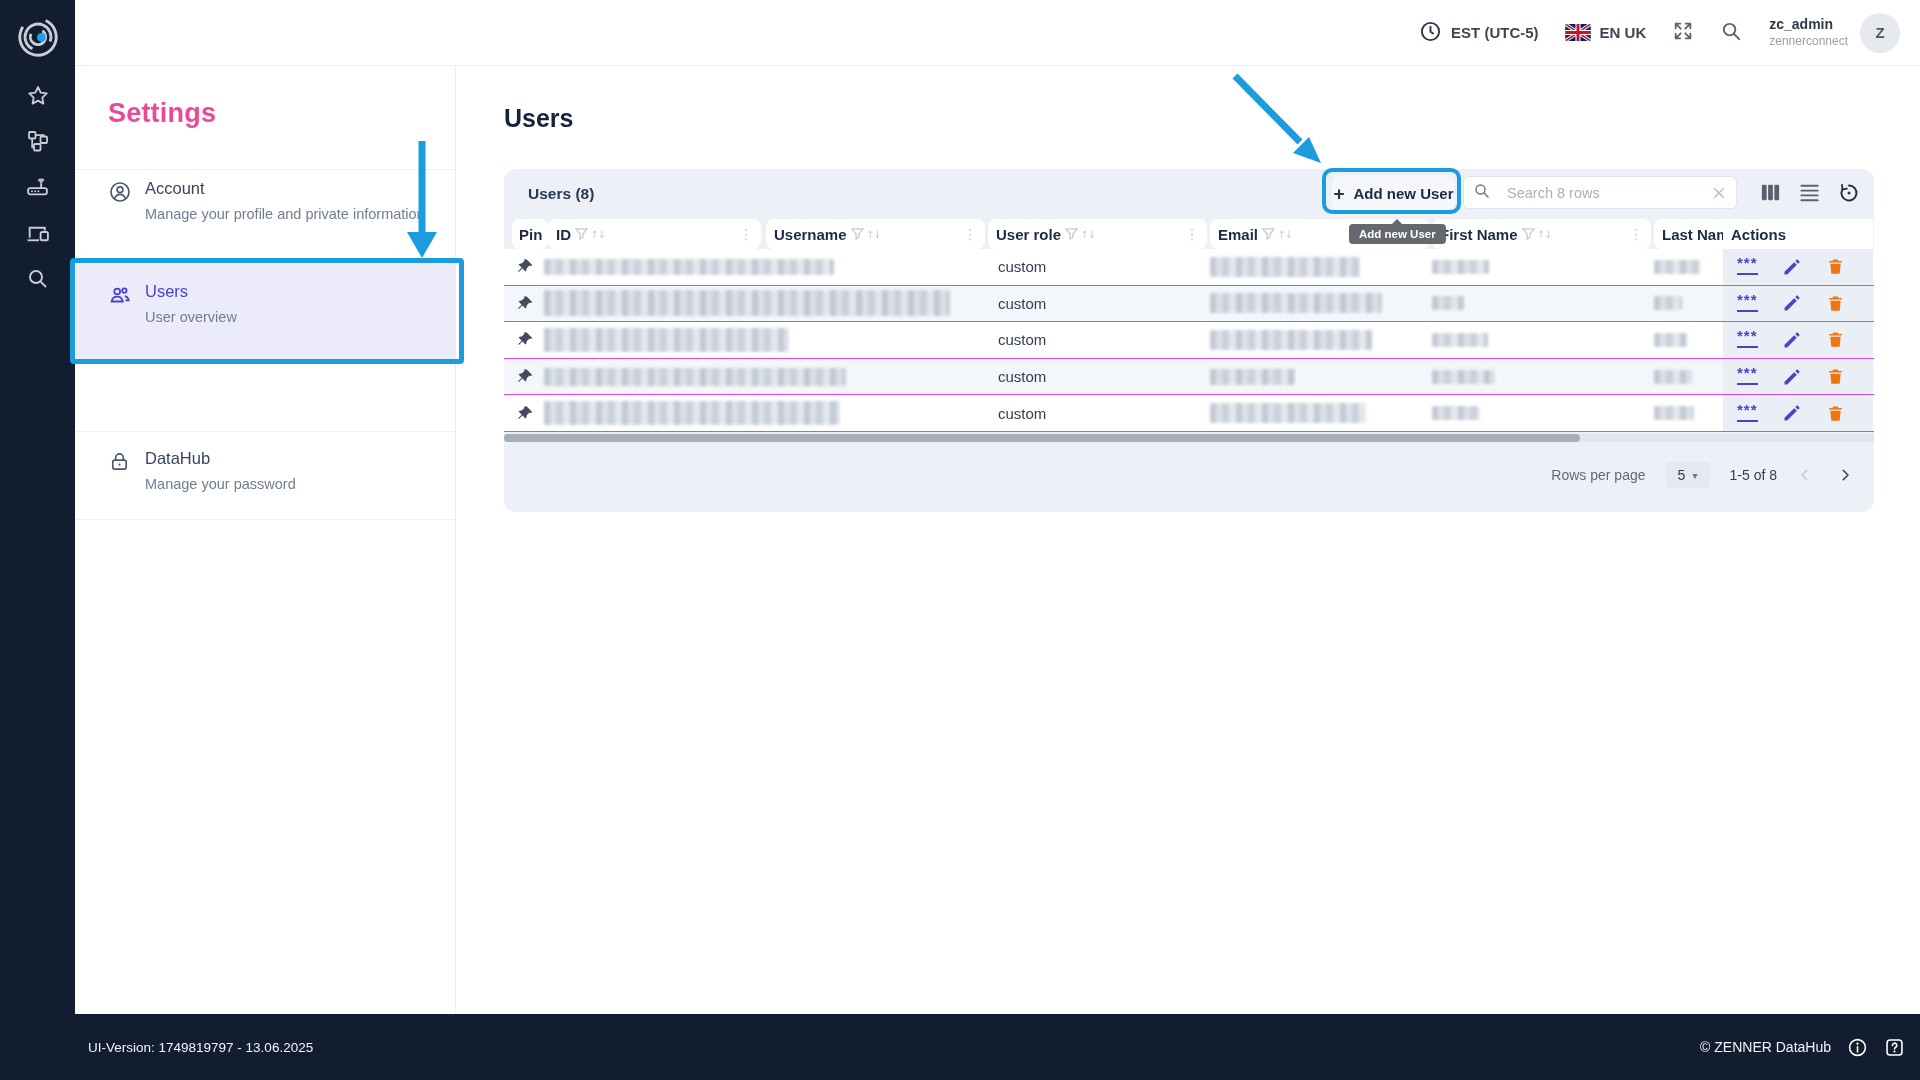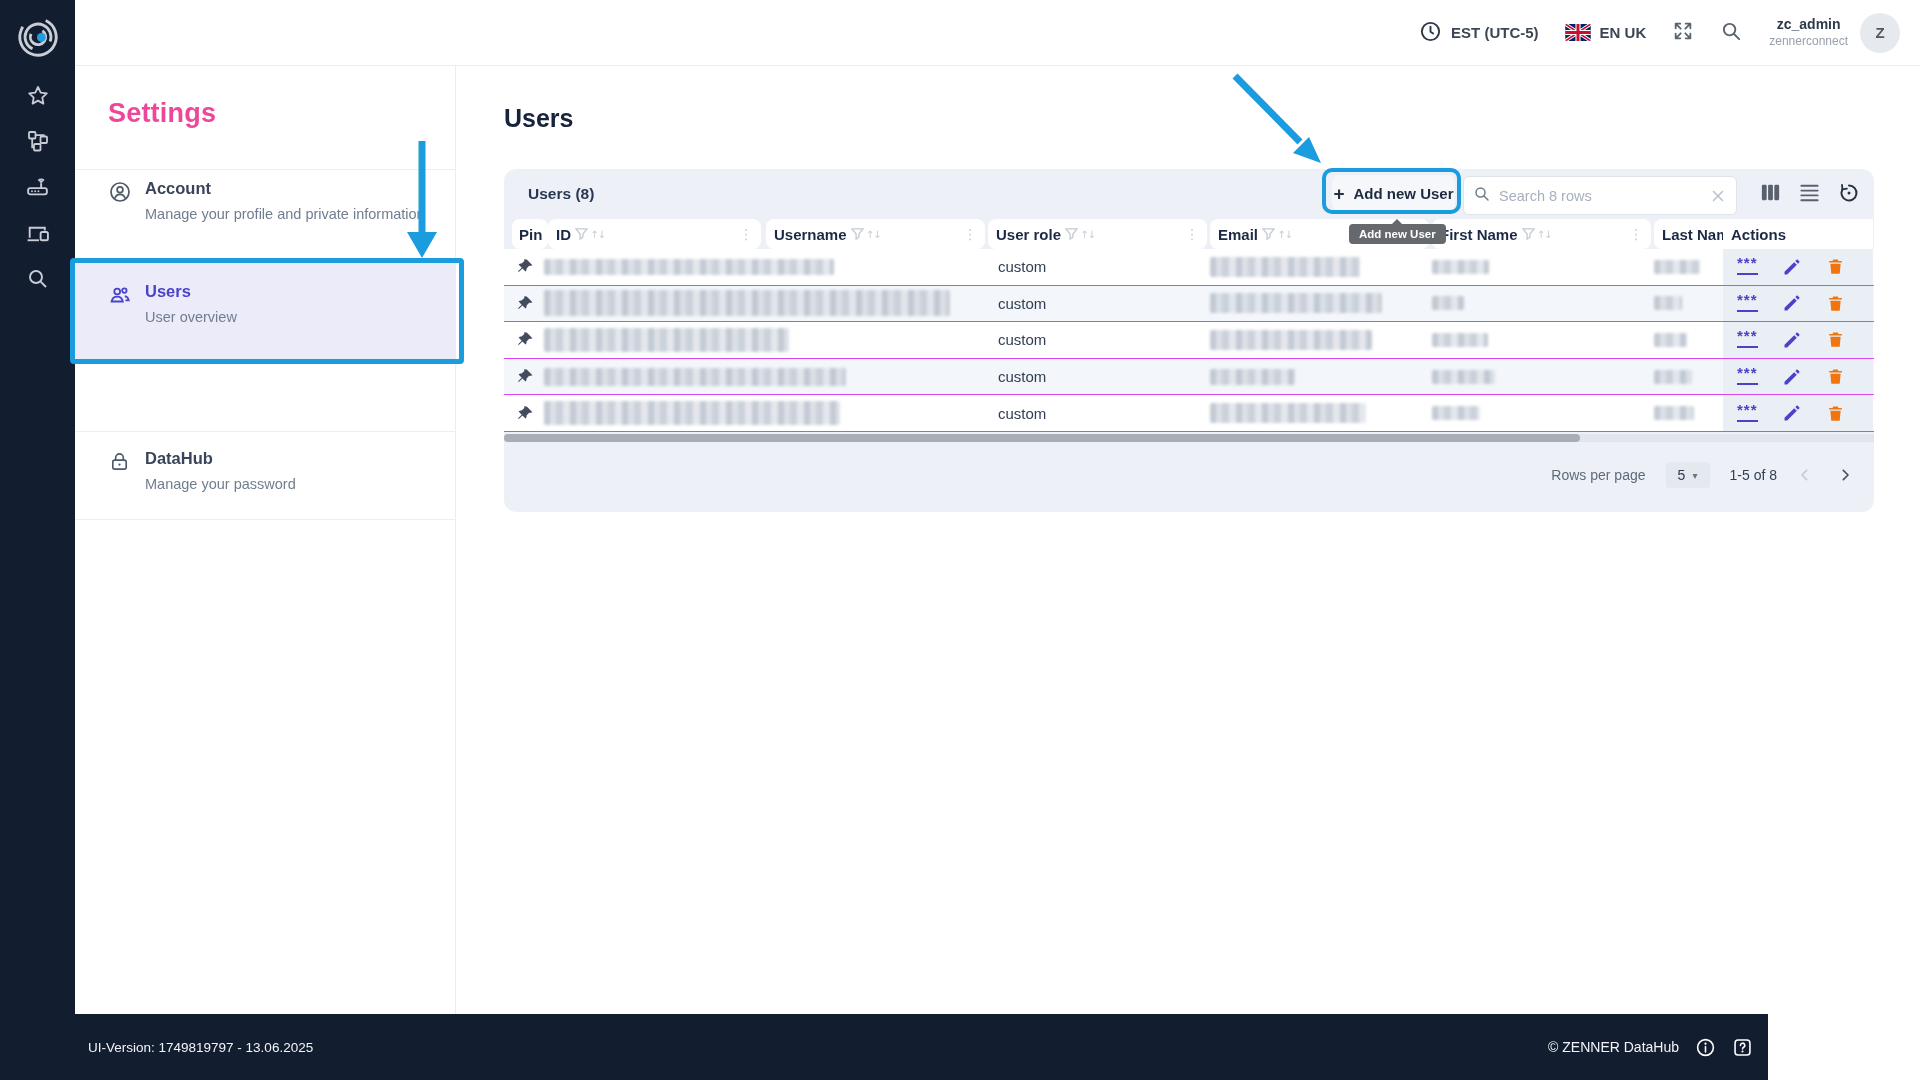--- a/index.html
+++ b/index.html
@@ -10,54 +10,54 @@
   
   .rail{position:absolute;left:0;top:0;width:75px;height:1080px;background:#131d30;z-index:6}
   .rail-item{position:absolute;left:0;width:75px;display:flex;justify-content:center;cursor:pointer}
 
   
   .topbar{position:absolute;left:75px;top:0;width:1845px;height:66px;background:#fff;
     border-bottom:1px solid #e9ecf0;display:flex;align-items:center;justify-content:flex-end;
     gap:26px;padding-right:20px;z-index:4}
   .tb-item{display:flex;align-items:center;gap:9px;font-size:15px;font-weight:600;color:#3c4654;cursor:pointer}
   .tb-user{display:flex;align-items:center;gap:12px;cursor:pointer}
-  .tb-user-texts{display:flex;flex-direction:column;align-items:center;line-height:1.25}
+  .tb-user-texts{display:flex;flex-direction:column;align-items:flex-start;line-height:1.25}
   .tb-user-name{font-size:14px;font-weight:700;color:#2e3a4c}
   .tb-user-org{font-size:12px;font-weight:400;color:#97a0ac}
   .avatar{width:40px;height:40px;border-radius:50%;background:#e6e9ee;color:#4e5866;
     display:flex;align-items:center;justify-content:center;font-size:15px;font-weight:700}
   .flag{width:26px;height:17px;border-radius:2px;overflow:hidden;display:block}
 
   
   .settings{position:absolute;left:75px;top:66px;width:381px;height:948px;background:#fff;
     border-right:1px solid #e9ecf0;z-index:2}
   .settings-title{position:absolute;left:33px;top:32px;font-size:27px;font-weight:800;color:#ec4899;letter-spacing:.2px}
   .divider{position:absolute;left:0;width:381px;height:1px;background:#edeff3}
   .nav-item{position:absolute;left:0;width:381px;cursor:pointer}
   .nav-icon{position:absolute;left:33px;top:2px;width:24px;height:24px}
-  .nav-label{position:absolute;left:70px;top:0;font-size:16.5px;font-weight:700;color:#39435a;line-height:1.3}
+  .nav-label{position:absolute;left:70px;top:0;font-size:16.5px;font-weight:400;color:#39435a;line-height:1.3}
   .nav-desc{position:absolute;left:70px;top:26px;width:285px;font-size:14.5px;color:#717d8f;line-height:1.45}
   .nav-item.selected .nav-label{color:#4a43c9}
   .users-highlight{position:absolute;left:0;top:194px;width:381px;height:104px;background:#ecebfa}
 
   
   .main{position:absolute;left:456px;top:66px;width:1464px;height:948px;background:#fff}
   .page-title{position:absolute;left:48px;top:38px;font-size:25px;font-weight:800;color:#17233c}
 
   
   .card{position:absolute;left:48px;top:103px;width:1370px;height:343px;background:#edf1f7;border-radius:12px}
   .card-title{position:absolute;left:24px;top:16px;font-size:15.5px;font-weight:600;color:#2a3750}
 
   .add-btn{position:absolute;left:828px;top:6px;width:123px;height:36px;background:#f5f7fa;border-radius:8px;
     display:flex;align-items:center;justify-content:center;gap:9px;cursor:pointer;
     font-size:15px;font-weight:600;color:#1d2a3f}
   .add-btn .plus{font-size:19px;font-weight:600;color:#28313f;line-height:1}
 
-  .search-box{position:absolute;left:959px;top:7px;width:274px;height:39px;background:#fff;
-    border:1px solid #dfe4ea;border-radius:6px;display:flex;align-items:center;padding:0 9px;gap:8px}
+  .search-box{position:absolute;left:959px;top:7px;width:274px;height:33px;background:#fff;
+    border:1px solid #dfe4ea;border-radius:6px;display:flex;align-items:center;padding:0 9px;gap:16px}
   .search-box input{flex:1;border:none;outline:none;font-size:14.5px;color:#3c4654;background:transparent;
     font-family:"Liberation Sans",sans-serif}
   .search-box input::placeholder{color:#a7b0bc}
   .toolbar-icons{position:absolute;right:13px;top:7px;height:33px;display:flex;align-items:center;gap:16px}
   .tool-icon{cursor:pointer;display:flex;align-items:center}
 
   
   .thead{position:absolute;left:0;top:50px;width:1370px;height:30px}
   .chip{position:absolute;top:0;height:30px;background:#fff;border-radius:8px;display:flex;align-items:center;
     padding:0 8px;font-size:15px;font-weight:700;color:#1d2a45;overflow:hidden;cursor:pointer}
@@ -107,21 +107,21 @@
   .pg-nav{display:flex;align-items:center;gap:24px}
   .pg-chev{cursor:pointer;display:flex;align-items:center}
 
   
   .tooltip{position:absolute;left:845px;top:55px;background:#65686d;color:#fff;font-size:11.5px;font-weight:700;
     padding:4px 10px;border-radius:4px;z-index:7;white-space:nowrap}
   .tooltip:before{content:"";position:absolute;top:-5px;left:50%;margin-left:-5px;border:5px solid transparent;
     border-bottom-color:#65686d;border-top:none}
 
   
-  .footer{position:absolute;left:0;top:1014px;width:1768px;height:66px;background:#131d30;z-index:5;
+  .footer{position:absolute;left:0;top:1014px;width:1920px;height:66px;background:#131d30;z-index:5;
     display:flex;align-items:center;justify-content:space-between;padding:0 15px 0 88px}
   .footer-left{font-size:13.5px;color:#f2f4f7}
   .footer-right{display:flex;align-items:center;gap:16px;font-size:14px;color:#f2f4f7}
 
   
   .anno-box{position:absolute;border:5px solid #1b9cdf;z-index:10;pointer-events:none}
   .anno-users{left:70px;top:258px;width:394px;height:106px;border-radius:4px}
   .anno-add{left:1322px;top:168px;width:139px;height:46px;border-width:4px;border-radius:10px}
   .anno-svg{position:absolute;left:0;top:0;width:1920px;height:1080px;z-index:10;pointer-events:none}
 </style>

